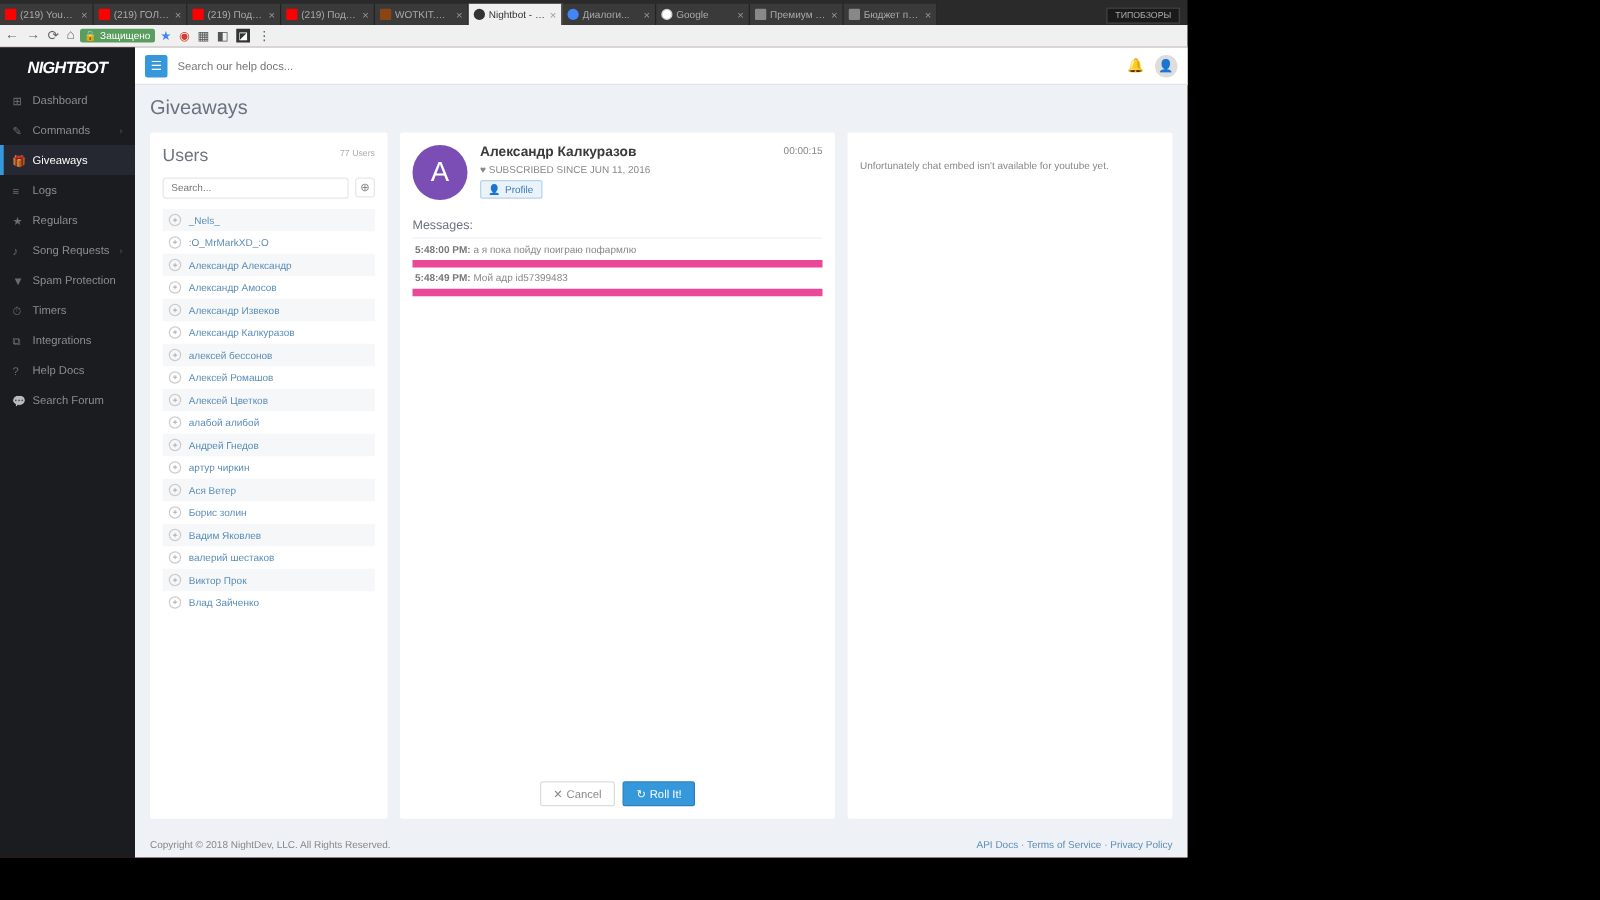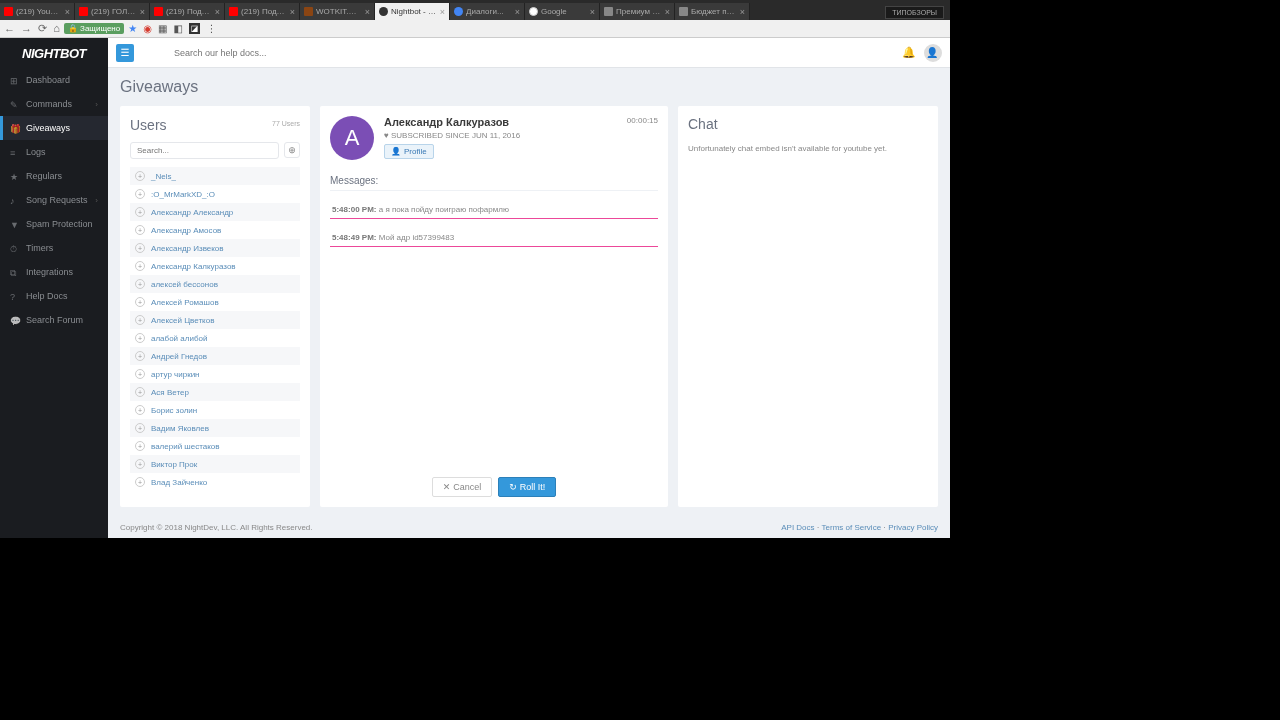--- a/index.html
+++ b/index.html
@@ -16,32 +16,32 @@
 .tab .favicon.wot { background: #8b4513; border-radius: 1px; }
 .tab .favicon.other { background: #888; border-radius: 1px; }
 .tab .close { color: #999; font-size: 9px; margin-left: auto; }
 .addr-bar { height: 18px; background: #f0f0f0; display: flex; align-items: center; padding: 0 4px; gap: 4px; border-bottom: 1px solid #ccc; }
 .nav-btns { display: flex; gap: 6px; color: #666; font-size: 11px; }
 .nav-btns span { cursor: pointer; }
 .secure-badge { background: #5a9e5f; color: #fff; font-size: 8px; padding: 1px 4px; border-radius: 2px; }
 .url { font-size: 8px; color: #333; flex: 1; }
 .addr-icons { display: flex; gap: 6px; align-items: center; }
 .addr-icons span { font-size: 10px; color: #555; cursor: pointer; }
-.content-wrap { display: flex; background: #7f1d1d; height: 500px; }
+.content-wrap { display: flex; background: #7f1d1d; height: 648px; }
 .sidebar { width: 108px; background: #1a1c20; color: #8a8d91; display: flex; flex-direction: column; }
 .logo { height: 30px; display: flex; align-items: center; justify-content: center; color: #fff; font-weight: 900; font-size: 13px; letter-spacing: -0.5px; font-style: italic; }
 .logo span { color: #fff; }
 .nav-item { padding: 7px 10px; font-size: 9px; display: flex; align-items: center; gap: 7px; cursor: pointer; }
 .nav-item.active { background: #252830; border-left: 3px solid #3498db; padding-left: 7px; color: #fff; }
 .nav-icon { width: 9px; height: 9px; display: inline-block; opacity: 0.7; }
 .nav-chev { margin-left: auto; font-size: 8px; color: #555; }
 .main { flex: 1; background: #eef1f5; display: flex; flex-direction: column; }
 .topbar { height: 30px; background: #fff; border-bottom: 1px solid #e1e4e8; display: flex; align-items: center; padding: 0 8px; gap: 8px; }
 .ham { width: 18px; height: 18px; background: #3498db; color: #fff; display: flex; align-items: center; justify-content: center; font-size: 10px; border-radius: 2px; cursor: pointer; }
-.search-docs { flex: 1; border: none; font-size: 9px; color: #999; outline: none; margin-left: 32px; }
+.search-docs { flex: 1; border: none; font-size: 9px; color: #999; outline: none; }
 .bell, .avatar { font-size: 11px; color: #aaa; cursor: pointer; }
 .avatar { width: 18px; height: 18px; background: #ddd; border-radius: 50%; display: flex; align-items: center; justify-content: center; font-size: 10px; color: #888; }
 .page-body { padding: 10px 12px; flex: 1; overflow: hidden; display: flex; flex-direction: column; }
 .page-title { font-size: 16px; color: #6b7280; font-weight: 400; }
 .breadcrumb { font-size: 8px; color: #888; margin-top: 2px; }
 .breadcrumb a { color: #5a8db8; text-decoration: none; }
 .panels { display: flex; gap: 10px; margin-top: 10px; flex: 1; min-height: 0; }
 .panel { background: #fff; border-radius: 2px; padding: 10px; display: flex; flex-direction: column; }
 .panel.users { width: 190px; }
 .panel.winner { flex: 1; position: relative; }
@@ -59,21 +59,21 @@
 .user-list::-webkit-scrollbar-thumb { background: #ccc; border-radius: 3px; }
 .timer { position: absolute; top: 10px; right: 10px; font-size: 8px; color: #888; }
 .winner-header { display: flex; gap: 10px; align-items: flex-start; }
 .winner-avatar { width: 44px; height: 44px; background: #7b4eb5; border-radius: 50%; display: flex; align-items: center; justify-content: center; color: #fff; font-size: 22px; font-weight: 500; }
 .winner-info { flex: 1; }
 .winner-name { font-size: 11px; font-weight: 600; color: #3a3a3a; }
 .winner-sub { font-size: 8px; color: #888; margin-top: 3px; }
 .winner-sub::before { content: "♥ "; color: #888; }
 .profile-btn { display: inline-flex; align-items: center; gap: 3px; border: 1px solid #b8d4ea; background: #eaf3fa; color: #3b7ab5; font-size: 8px; padding: 2px 6px; border-radius: 2px; margin-top: 4px; cursor: pointer; }
 .messages-title { font-size: 10px; color: #6b7280; margin-top: 15px; border-bottom: 1px solid #eef1f5; padding-bottom: 4px; }
-.msg { font-size: 8px; color: #888; padding: 4px 2px; border-bottom: 1px solid #ec4899; margin-top: 10px; }
+.msg { font-size: 8px; color: #888; padding: 4px 2px; border-bottom: 6px solid #ec4899; }
 .msg .time { font-weight: 600; color: #777; }
 .winner-actions { margin-top: auto; display: flex; justify-content: center; gap: 6px; padding-top: 10px; }
 .btn { font-size: 9px; padding: 4px 10px; border-radius: 2px; cursor: pointer; display: inline-flex; align-items: center; gap: 3px; }
 .btn-cancel { background: #fff; border: 1px solid #ddd; color: #888; }
 .btn-roll { background: #3498db; border: 1px solid #2c80b9; color: #fff; }
 .chat-msg { font-size: 8px; color: #888; margin-top: 12px; }
 .footer { padding: 6px 12px; font-size: 8px; color: #888; display: flex; justify-content: space-between; }
 .footer a { color: #5a8db8; text-decoration: none; margin-top: 20px; }
 .overlay-badge { position: absolute; top: 6px; right: 6px; background: #1a1a1a; color: #aaa; font-size: 7px; padding: 2px 6px; border: 1px solid #444; }
 </style>
@@ -324,21 +324,20 @@
                   <span>✕</span>
                   <span>Cancel</span>
                 </div>
               <div class="btn btn-roll">
                   <span>↻</span>
                   <span>Roll It!</span>
                 </div>
             </div>
           </div>
           <div class="panel chat">
-            <div class="panel-title">Chat</div>
             <div class="chat-msg">Unfortunately chat embed isn't available for youtube yet.</div>
           </div>
         </div>
       </div>
       <div class="footer">
         <div>Copyright © 2018 NightDev, LLC. All Rights Reserved.</div>
         <div id="footer-links"><a href="#">API Docs</a> · <a href="#">Terms of Service</a> · <a href="#">Privacy Policy</a></div>
       </div>
     </div>
   </div>

